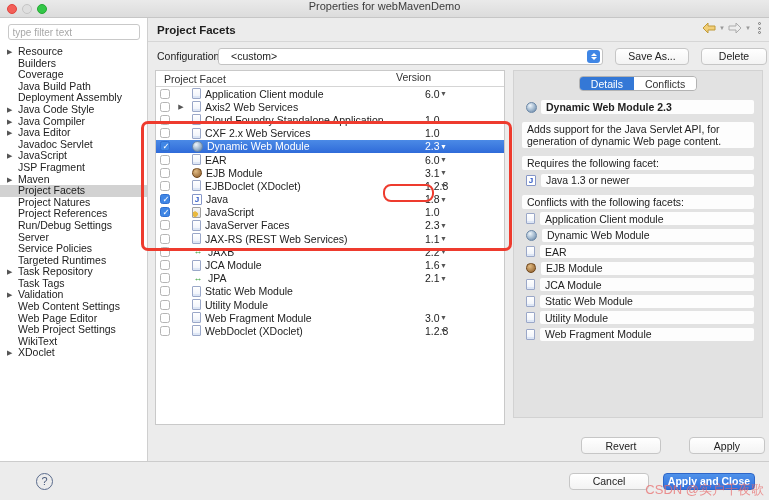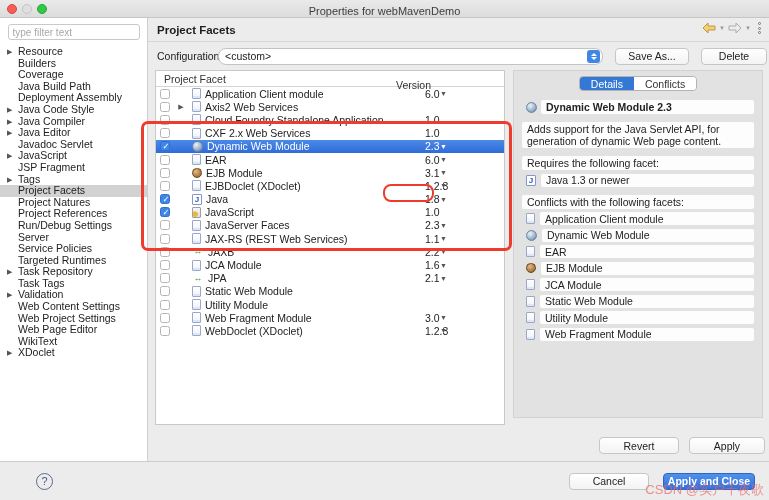--- a/index.html
+++ b/index.html
@@ -1,21 +1,21 @@
 <!DOCTYPE html>
 <html><head>
 <meta charset="utf-8">
 <style>
   * { margin:0; padding:0; box-sizing:border-box; }
   html,body { width:769px; height:500px; }
   body { font-family:"Liberation Sans", sans-serif; font-size:11px; color:#222; }
   .window { position:relative; width:769px; height:500px; background:#ececec; overflow:hidden; }
 
   
-  .titlebar { position:relative; height:18px; background:linear-gradient(#eaeaea,#dcdcdc); border-bottom:1px solid #c6c6c6; display:flex; align-items:flex-end; justify-content:center; }
+  .titlebar { position:relative; height:18px; background:linear-gradient(#eaeaea,#dcdcdc); border-bottom:1px solid #c6c6c6; display:flex; align-items:flex-start; justify-content:center; }
   .traffic { position:absolute; left:7px; top:4px; display:flex; gap:5px; }
   .light { width:10px; height:10px; border-radius:50%; }
   .light.red { background:#f35f58; border:0.5px solid #e0443e; }
   .light.gray { background:#dfdfdf; border:0.5px solid #c5c5c5; }
   .light.green { background:#33c748; border:0.5px solid #24a833; }
   .title-text { font-size:11px; color:#3c3c3c; }
 
   .body-row { display:flex; height:443px; }
 
   
@@ -31,35 +31,35 @@
   .main { position:relative; width:621px; background:#ececec; }
   .main-header { position:relative; height:24px; border-bottom:1px solid #d6d6d6; display:flex; align-items:center; }
   .page-title { font-weight:bold; font-size:11.5px; margin-left:9px; color:#1e1e1e; }
   .nav-icons { position:absolute; right:8px; top:4px; display:flex; align-items:center; gap:3px; }
   .mini-caret { font-size:6px; color:#999; }
   .dots-icon { display:flex; flex-direction:column; gap:1.5px; margin-left:4px; }
   .dots-icon i { width:3px; height:3px; border:1px solid #777; border-radius:50%; }
 
   .config-row { height:28px; display:flex; align-items:center; }
   .config-label { margin-left:9px; width:55px; font-size:10.5px; color:#222; }
-  .config-select { position:relative; width:385px; height:17px; background:#fff; border:1px solid #c3c3c3; border-radius:8px; margin-left:6px; display:flex; align-items:center; font-size:10.5px; padding-left:6px; color:#222; }
+  .config-select { position:relative; width:385px; height:17px; background:#fff; border:1px solid #c3c3c3; border-radius:3px; margin-left:6px; display:flex; align-items:center; font-size:10.5px; padding-left:12px; color:#222; }
   .stepper { position:absolute; right:2px; top:1px; width:13px; height:13px; background:#3f86e5; border-radius:3px; display:flex; flex-direction:column; align-items:center; justify-content:center; }
   .stepper i { width:0; height:0; border-left:3px solid transparent; border-right:3px solid transparent; }
   .stepper .up { border-bottom:3px solid #fff; margin-bottom:1px; }
   .stepper .dn { border-top:3px solid #fff; }
   .btn { height:17px; background:linear-gradient(#ffffff,#f3f3f3); border:1px solid #c6c6c6; border-radius:4px; font-size:10.5px; color:#222; display:flex; align-items:center; justify-content:center; cursor:default; font-family:"Liberation Sans",sans-serif; }
   .btn-saveas { width:74px; margin-left:12px; }
   .btn-delete { width:66px; margin-left:12px; }
 
   .content { display:flex; align-items:flex-start; }
   
   .facet-table { position:relative; width:350px; height:355px; margin-left:7px; background:#fff; border:1px solid #c9c9c9; overflow:hidden; }
   .ft-header { position:relative; height:16px; border-bottom:1px solid #d5d5d5; font-size:10.5px; color:#333; background:#fff; }
   .ft-header .c1 { position:absolute; left:8px; top:2px; }
-  .ft-header .c2 { position:absolute; left:240px; top:8px; }
+  .ft-header .c2 { position:absolute; left:240px; top:0; }
   .ft-row { position:relative; height:13.2px; display:flex; align-items:center; font-size:10.5px; color:#222; }
   .ft-row.selected { background:linear-gradient(#4b8ae6,#2f6bd9); color:#fff; }
   .cb { width:10px; height:10px; margin-left:4px; border:1px solid #b5b5b5; border-radius:2.5px; background:#fff; flex:none; position:relative; }
   .cb.checked { background:#3f86e5; border-color:#2f6fd0; }
   .cb.checked::after { content:"✓"; position:absolute; left:1.5px; top:-1.5px; color:#fff; font-size:8.5px; }
   .exp-slot { width:14px; margin-left:4px; flex:none; font-size:7px; color:#555; text-align:center; }
   .ft-row.selected .exp-slot { color:#fff; }
   .ft-label { margin-left:4px; white-space:nowrap; }
   .ft-ver { position:absolute; left:240px;padding-left:29px; }
   .ft-arrow { position:absolute; left:284px; font-size:7px; color:#555; }
@@ -83,21 +83,21 @@
   .seg.selected { background:#3478d6; color:#fff; }
   .dp-title-row { display:flex; align-items:center; margin-top:9px; }
   .bar { background:#fdfdfd; border-radius:2px; padding:1px 5px; font-size:10.5px; color:#222; }
   .dp-title-row .bar { flex:1; margin-left:4px; font-weight:bold; }
   .dp-desc { margin-top:8px; line-height:12px; }
   .dp-section { margin-top:8px; }
   .dp-list-row { display:flex; align-items:center; margin-top:3.5px; margin-left:4px; }
   .dp-list-row .bar { flex:1; margin-left:5px; padding:0.5px 5px; }
   .dp-list-row .fi { margin-left:0; }
 
-  .apply-row { display:flex; justify-content:flex-end; margin-top:12px; padding-right:4px; gap:10px; }
+  .apply-row { display:flex; justify-content:flex-end; margin-top:12px; padding-right:4px; gap:28px; }
   .btn-revert { width:80px; }
   .btn-apply { width:76px; }
 
   
   .bottom-bar { position:relative; height:39px; background:#ececec; border-top:1px solid #cccccc; display:flex; align-items:center; }
   .help-btn { width:17px; height:17px; margin-left:36px; border:1.5px solid #5a6b8c; border-radius:50%; color:#4a5b7c; font-size:11px; display:flex; align-items:center; justify-content:center; background:transparent; }
   .bottom-actions { position:absolute; right:14px; display:flex; gap:14px; align-items:center; }
   .btn-cancel { width:80px; }
   .btn-primary { width:92px; background:linear-gradient(#4f92ea,#3370dd); border:1px solid #2e66c8; color:#fff; font-weight:bold; }
 
@@ -129,34 +129,34 @@
           <div class="tree-item"><span>Builders</span></div>
           <div class="tree-item"><span>Coverage</span></div>
           <div class="tree-item"><span>Java Build Path</span></div>
           <div class="tree-item"><span>Deployment Assembly</span></div>
           <div class="tree-item"><span class="tw">▶</span><span>Java Code Style</span></div>
           <div class="tree-item"><span class="tw">▶</span><span>Java Compiler</span></div>
           <div class="tree-item"><span class="tw">▶</span><span>Java Editor</span></div>
           <div class="tree-item"><span>Javadoc Servlet</span></div>
           <div class="tree-item"><span class="tw">▶</span><span>JavaScript</span></div>
           <div class="tree-item"><span>JSP Fragment</span></div>
-          <div class="tree-item"><span class="tw">▶</span><span>Tags</span></div>
+          <div class="tree-item"><span class="tw">▶</span><span>Maven</span></div>
           <div class="tree-item selected"><span>Project Facets</span></div>
           <div class="tree-item"><span>Project Natures</span></div>
           <div class="tree-item"><span>Project References</span></div>
           <div class="tree-item"><span>Run/Debug Settings</span></div>
           <div class="tree-item"><span>Server</span></div>
           <div class="tree-item"><span>Service Policies</span></div>
           <div class="tree-item"><span>Targeted Runtimes</span></div>
           <div class="tree-item"><span class="tw">▶</span><span>Task Repository</span></div>
           <div class="tree-item"><span>Task Tags</span></div>
           <div class="tree-item"><span class="tw">▶</span><span>Validation</span></div>
           <div class="tree-item"><span>Web Content Settings</span></div>
+          <div class="tree-item"><span>Web Page Editor</span></div>
           <div class="tree-item"><span>Web Project Settings</span></div>
-          <div class="tree-item"><span>Web Page Editor</span></div>
           <div class="tree-item"><span>WikiText</span></div>
           <div class="tree-item"><span class="tw">▶</span><span>XDoclet</span></div>
         </div>
     </div>
 
     <div class="main">
       <div class="main-header">
         <div class="page-title">Project Facets</div>
         <div class="nav-icons">
           <svg width="14" height="12" viewBox="0 0 14 12">

